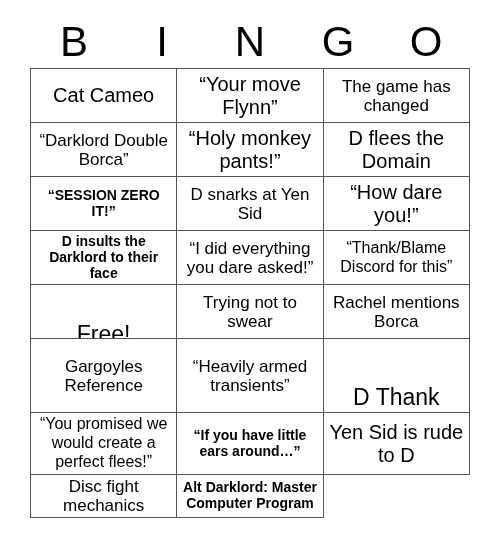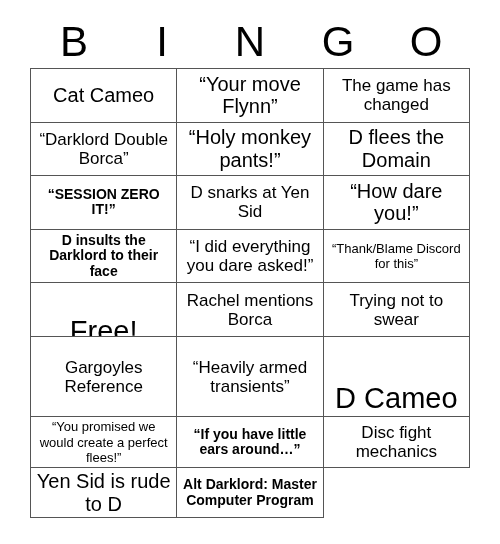--- a/index.html
+++ b/index.html
@@ -67,25 +67,25 @@
     background: #ffffff;
   }
   .cell-text {
     display: block;
     width: 100%;
     line-height: 1.12;
     word-wrap: break-word;
     hyphens: none;
   }
   
-  .fs-xl .cell-text { font-size: 29px; line-height: 1.08; margin-top: 44px; }
+  .fs-xl .cell-text { font-size: 23px; line-height: 1.08; margin-top: 44px; }
   .fs-lg .cell-text { font-size: 20px; }
   .fs-md .cell-text { font-size: 17px; text-align: center; }
   .fs-sm .cell-text { font-size: 14px; font-weight: bold; }
-  .fs-xs .cell-text { font-size: 13px; line-height: 1.18; }
+  .fs-xs .cell-text { font-size: 16px; line-height: 1.18; }
 </style>
 </head>
 <body>
 
 <div id="card">
 
   <div id="header-row">
       <div class="header-letter">B</div>
       <div class="header-letter">I</div>
       <div class="header-letter">N</div>
@@ -127,44 +127,44 @@
       <div class="cell fs-md">
         <span class="cell-text">“I did everything you dare asked!”</span>
       </div>
       <div class="cell fs-xs">
         <span class="cell-text">“Thank/Blame Discord for this”</span>
       </div>
       <div class="cell fs-xl">
         <span class="cell-text">Free!</span>
       </div>
       <div class="cell fs-md">
-        <span class="cell-text">Rachel mentions Borca</span>
+        <span class="cell-text">Trying not to swear</span>
       </div>
       <div class="cell fs-md">
-        <span class="cell-text">Trying not to swear</span>
+        <span class="cell-text">Rachel mentions Borca</span>
       </div>
       <div class="cell fs-md">
         <span class="cell-text">Gargoyles Reference</span>
       </div>
       <div class="cell fs-md">
         <span class="cell-text">“Heavily armed transients”</span>
       </div>
       <div class="cell fs-xl">
-        <span class="cell-text">D Cameo</span>
+        <span class="cell-text">D Thank</span>
       </div>
       <div class="cell fs-xs">
         <span class="cell-text">“You promised we would create a perfect flees!”</span>
       </div>
       <div class="cell fs-sm">
         <span class="cell-text">“If you have little ears around…”</span>
       </div>
+      <div class="cell fs-lg">
+        <span class="cell-text">Yen Sid is rude to D</span>
+      </div>
       <div class="cell fs-md">
         <span class="cell-text">Disc fight mechanics</span>
-      </div>
-      <div class="cell fs-lg">
-        <span class="cell-text">Yen Sid is rude to D</span>
       </div>
       <div class="cell fs-sm">
         <span class="cell-text">Alt Darklord: Master Computer Program</span>
       </div>
     </div>
 
 </div>
 
 </body></html>

